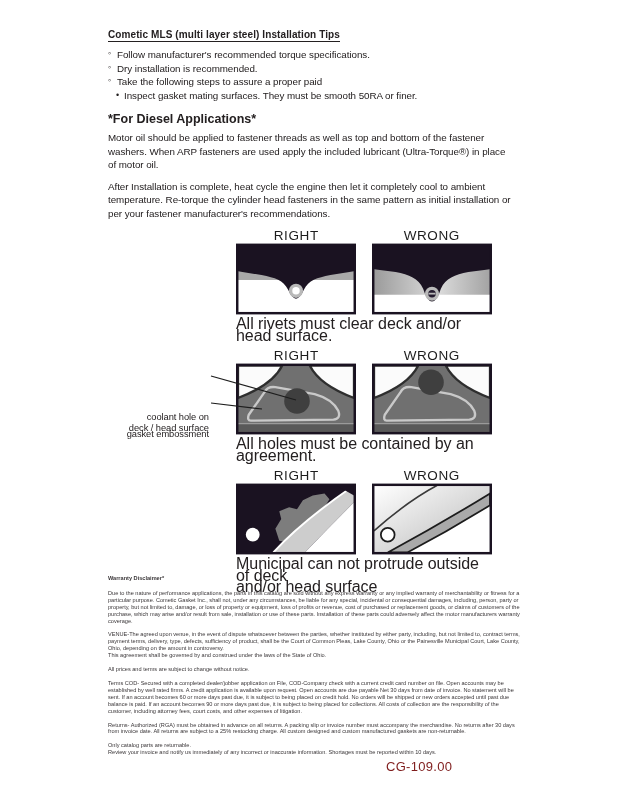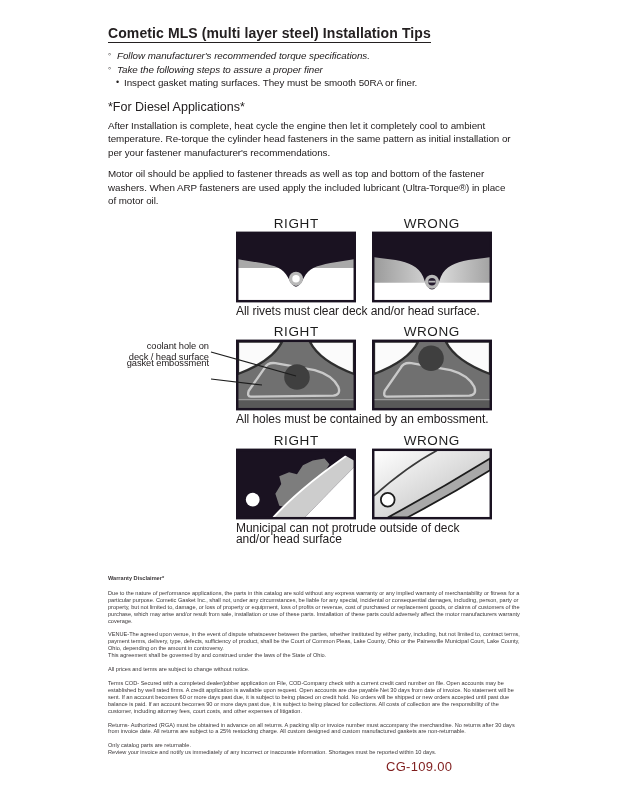--- a/index.html
+++ b/index.html
@@ -5,70 +5,71 @@
   html,body{margin:0;padding:0;}
   body{
     width:618px;height:800px;overflow:hidden;background:#ffffff;
     font-family:"Liberation Sans", sans-serif;color:#242021;
     position:relative;
   }
   .page{position:relative;width:618px;height:800px;padding-top:24px;box-sizing:border-box;}
   .content{margin-left:108px;margin-right:50px;}
 
   .title{
-    font-size:14px;font-weight:bold;letter-spacing:.1px;margin:0 0 6px 0;
+    font-size:10px;font-weight:bold;letter-spacing:.1px;margin:0 0 6px 0;
     display:inline-block;border-bottom:1.8px solid #242021;padding-bottom:1px;
   }
   .tips{font-size:9.8px;line-height:13.5px;letter-spacing:-.05px;}
-  .b1{position:relative;padding-left:9px;font-style:italic;}
+  .b1{position:relative;padding-left:9px;}
   .b1::before{content:"◦";position:absolute;left:0;top:-1px;font-size:9px;}
   .b2{position:relative;padding-left:8px;margin-left:8px;}
   .b2::before{content:"•";position:absolute;left:0;top:0;font-size:9px;}
 
-  .diesel-h{font-size:12.5px;font-weight:normal;margin:10px 0 5px 0;}
+  .diesel-h{font-size:12.5px;font-weight:bold;margin:10px 0 5px 0;}
   .para{font-size:9.8px;line-height:13.5px;letter-spacing:-.05px;width:408px;margin:0 0 8px 0;}
   .note{margin-bottom:4px;}
 
   .diagrams{margin-left:128px;width:256px;}
   .diag-row{position:relative;margin-bottom:3px;}
   .pair{display:flex;gap:15px;}
   .cell{width:143px;}
   .rw-label{font-size:13.5px;letter-spacing:.6px;text-align:center;height:15px;line-height:15px;color:#1d1d1d;}
   .cell svg{display:block;}
-  .caption{font-size:12px;line-height:11.5px;letter-spacing:-.05px;margin:3px 0 7px 0;white-space:pre-line;}
+  .caption{font-size:16px;line-height:11.5px;letter-spacing:-.05px;margin:3px 0 7px 0;white-space:pre-line;}
 
   .ann{position:absolute;left:-130px;width:103px;text-align:right;
-       font-size:9.3px;line-height:10.5px;letter-spacing:-.05px;white-space:pre-line;color:#242021;}
+       font-size:9.3px;line-height:10.5px;letter-spacing:-.05px;white-space:pre-line;color:#242021;margin-top:47px;}
   .ann1{top:17px;}
   .ann2{top:34px;}
   .leader-svg{position:absolute;left:-30px;top:0;pointer-events:none;}
 
   .legal{position:absolute;left:108px;top:575px;width:412px;
          font-size:5.6px;line-height:6.9px;color:#3b3739;}
   .legal .lh{font-weight:bold;margin:0 0 8px 0;}
   .legal p{margin:0 0 7px 0;white-space:pre-line;}
 
   .page-code{position:absolute;left:386px;top:759px;font-size:13px;color:#7f1d1d;letter-spacing:.3px;}
 </style>
 </head>
 <body>
 
 <div class="page">
   <div class="content">
     <div class="title">Cometic MLS (multi layer steel) Installation Tips</div>
 
     <div class="tips">
       <div class="b1">Follow manufacturer's recommended torque specifications.</div>
-      <div class="b1">Take the following steps to assure a proper finer</div>
+      <div class="b1">Dry installation is recommended.</div>
+      <div class="b1">Take the following steps to assure a proper paid</div>
       <div class="b2">Inspect gasket mating surfaces.  They must be smooth 50RA or finer.</div>
     </div>
 
     <div class="diesel-h">*For Diesel Applications*</div>
+    <p class="para">Motor oil should be applied to fastener threads as well as top and bottom of the fastener washers. When ARP fasteners are used apply the included lubricant (Ultra-Torque®) in place of motor oil.</p>
     <p class="para">After Installation is complete, heat cycle the engine then let it completely cool to ambient temperature. Re-torque the cylinder head fasteners in the same pattern as initial installation or per your fastener manufacturer's recommendations.</p>
-    <p class="para">Motor oil should be applied to fastener threads as well as top and bottom of the fastener washers. When ARP fasteners are used apply the included lubricant (Ultra-Torque®) in place of motor oil.</p>
 
     <div class="diagrams">
 
       <div class="diag-row">
         <div class="pair">
           <div class="cell">
             <div class="rw-label">RIGHT</div>
             <svg width="120" height="72" viewBox="0 0 122 72">
               <rect x="2" y="2" width="118" height="68" fill="#ffffff"></rect>
               <rect x="2" y="28" width="118" height="9" fill="#a9a9a9"></rect>
@@ -130,21 +131,21 @@
               <rect x="2" y="61" width="118" height="9" fill="#595959"></rect>
               <line x1="2" y1="61" x2="120" y2="61" stroke="#9a9a9a" stroke-width="1.4"></line>
               <path d="M2,2 H47 Q37,22 2,35 Z" fill="#fbfbfb" stroke="#2e2e2e" stroke-width="2.4"></path>
               <path d="M120,2 H75 Q85,22 120,35 Z" fill="#fbfbfb" stroke="#2e2e2e" stroke-width="2.4"></path>
               <path d="M15,58 Q11,58 13,52 L29,29 Q32,23 40,24 L80,31 Q98,36 104,48 Q107,56 99,57 Z" fill="none" stroke="#c9c9c9" stroke-width="2.4" stroke-linejoin="round"></path>
               <circle cx="60" cy="19" r="13" fill="#3f3f3f"></circle>
               <rect x="1.25" y="1.25" width="119.5" height="69.5" fill="none" stroke="#1a1221" stroke-width="2.5"></rect>
             </svg>
           </div>
         </div>
-        <div class="caption">All holes must be contained by an embossment.</div>
+        <div class="caption">All holes must be contained by an agreement.</div>
       </div>
 
       <div class="diag-row">
         <div class="pair">
           <div class="cell">
             <div class="rw-label">RIGHT</div>
             <svg width="120" height="72" viewBox="0 0 122 72">
               <rect x="2" y="2" width="118" height="68" fill="#1a1221"></rect>
               <path d="M44,58 L40,46 46,36 44,28 54,24 62,26 68,17 78,12 90,10 95,16 90,24 82,34 74,44 66,50 56,57 48,59 Z" fill="#7d7d7d"></path>
               <path d="M38,70 L70,70 Q95,44 120,19 L120,2 Q66,39 38,70 Z" fill="#cdcdcd"></path>

